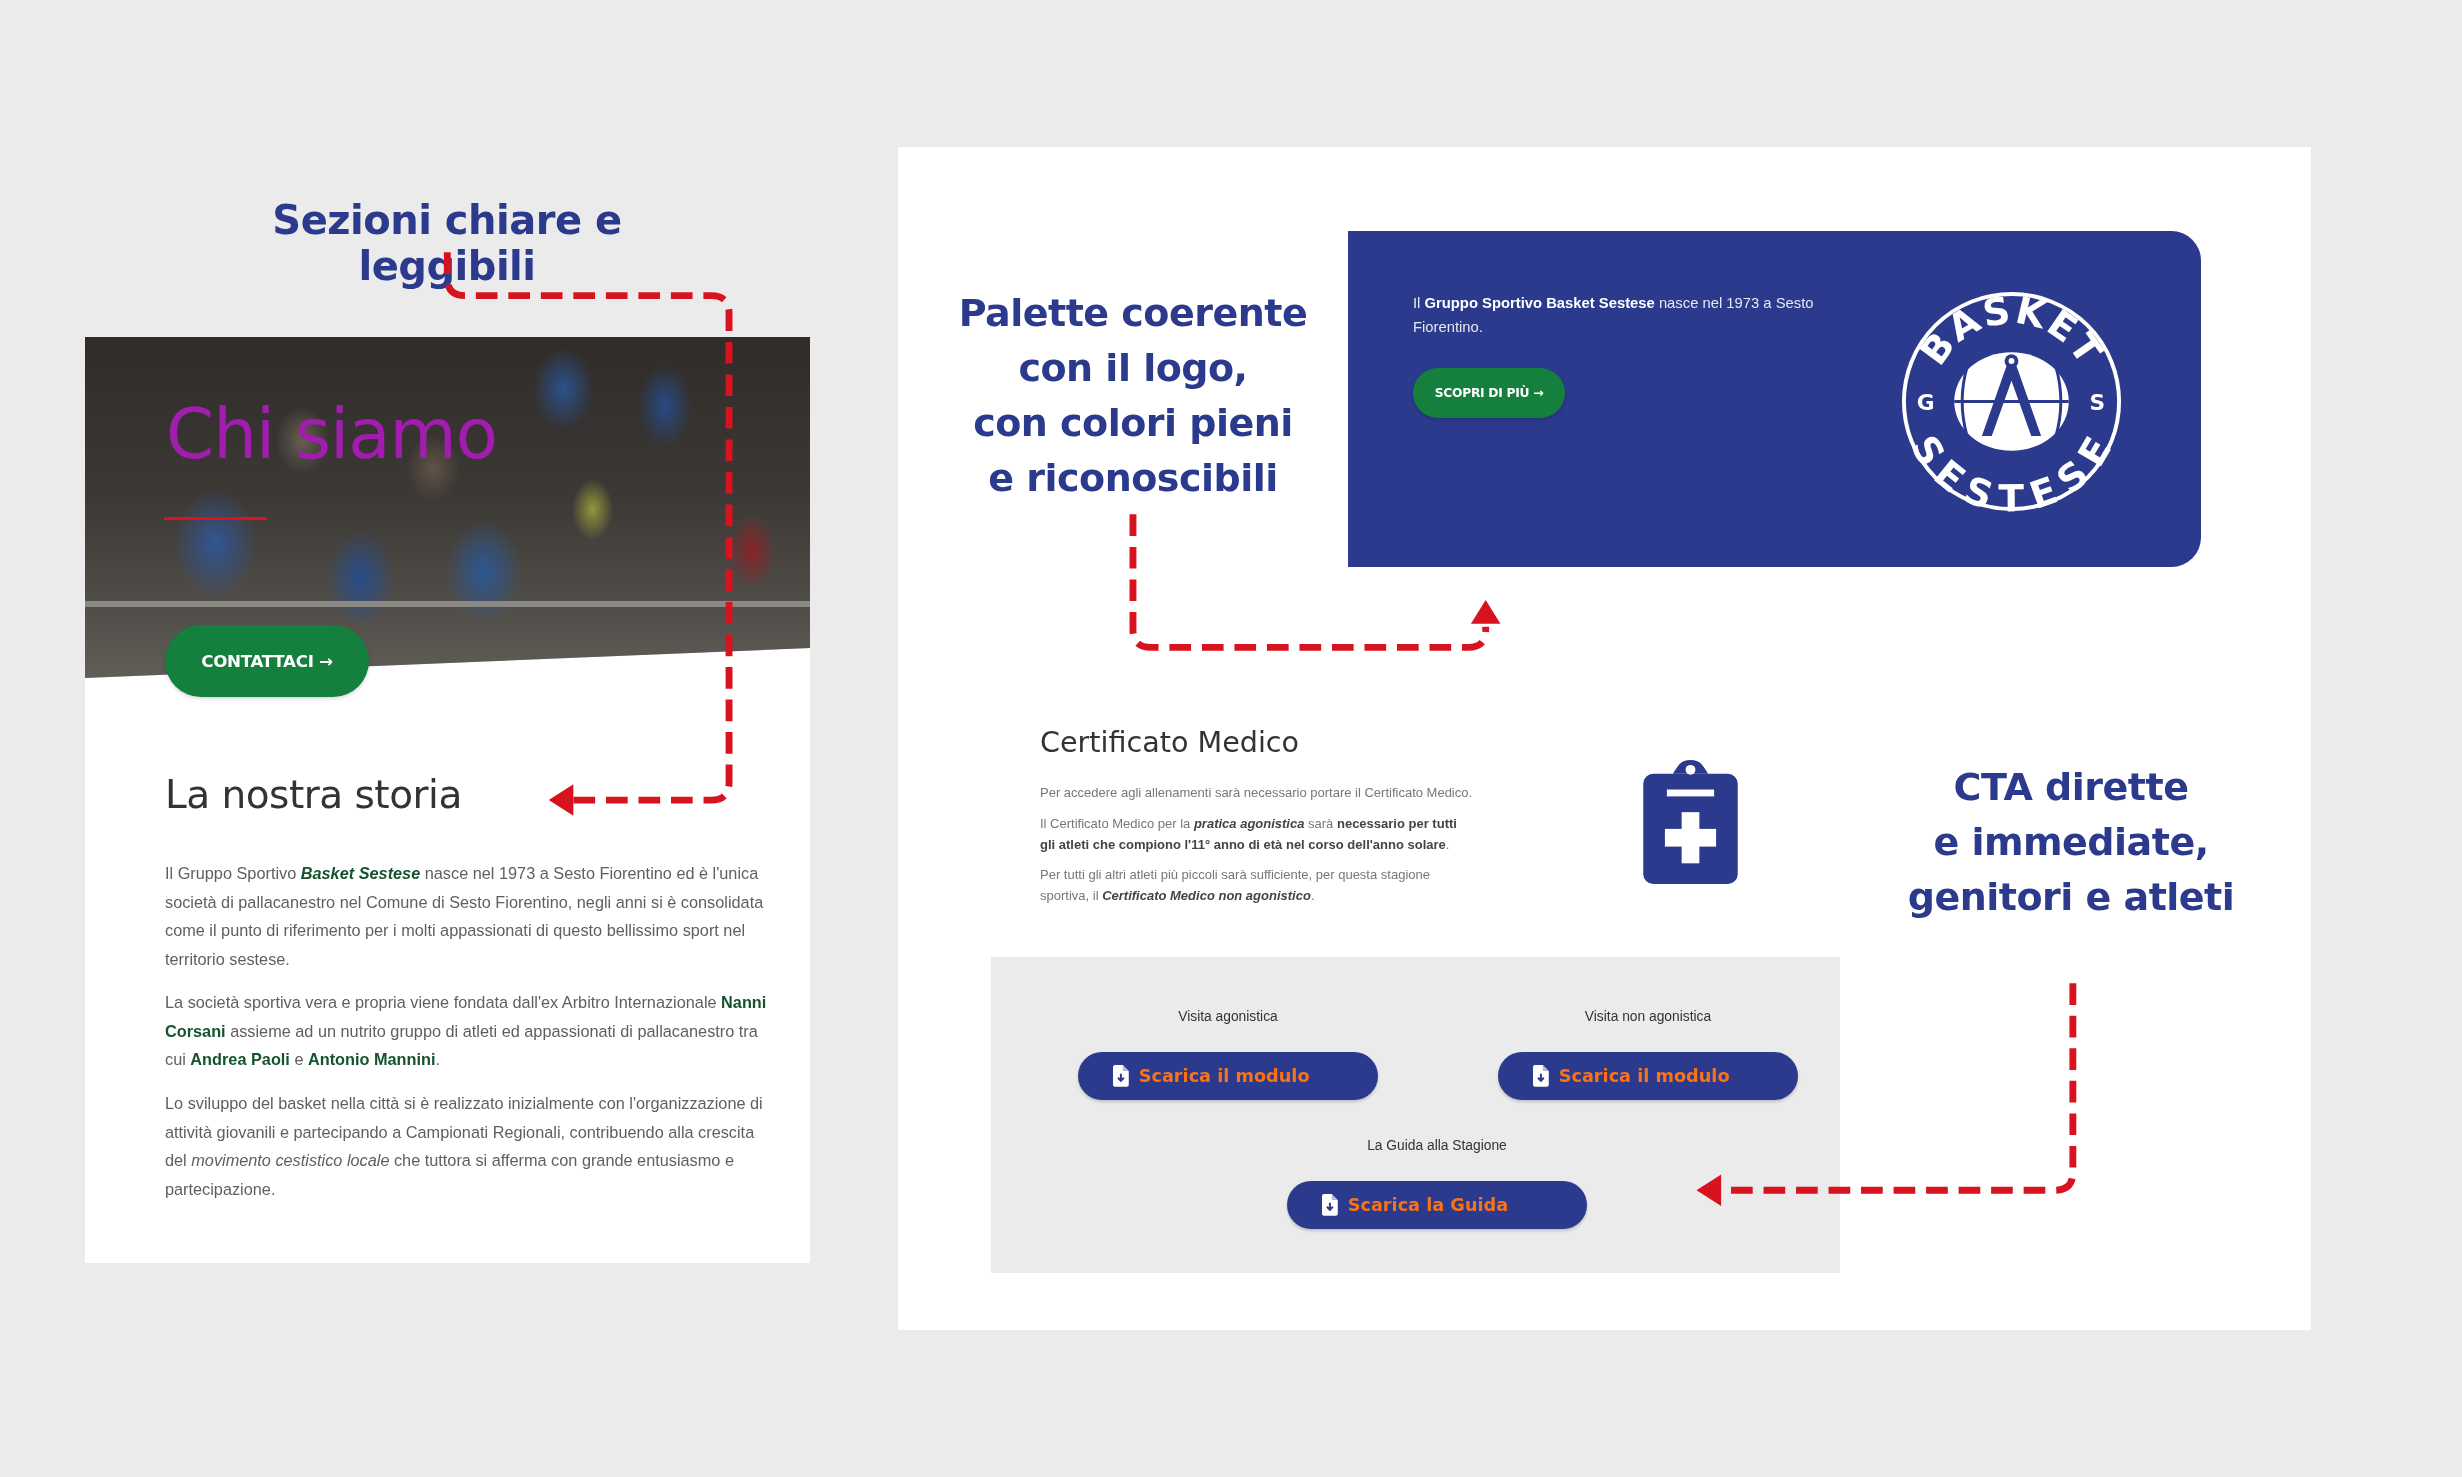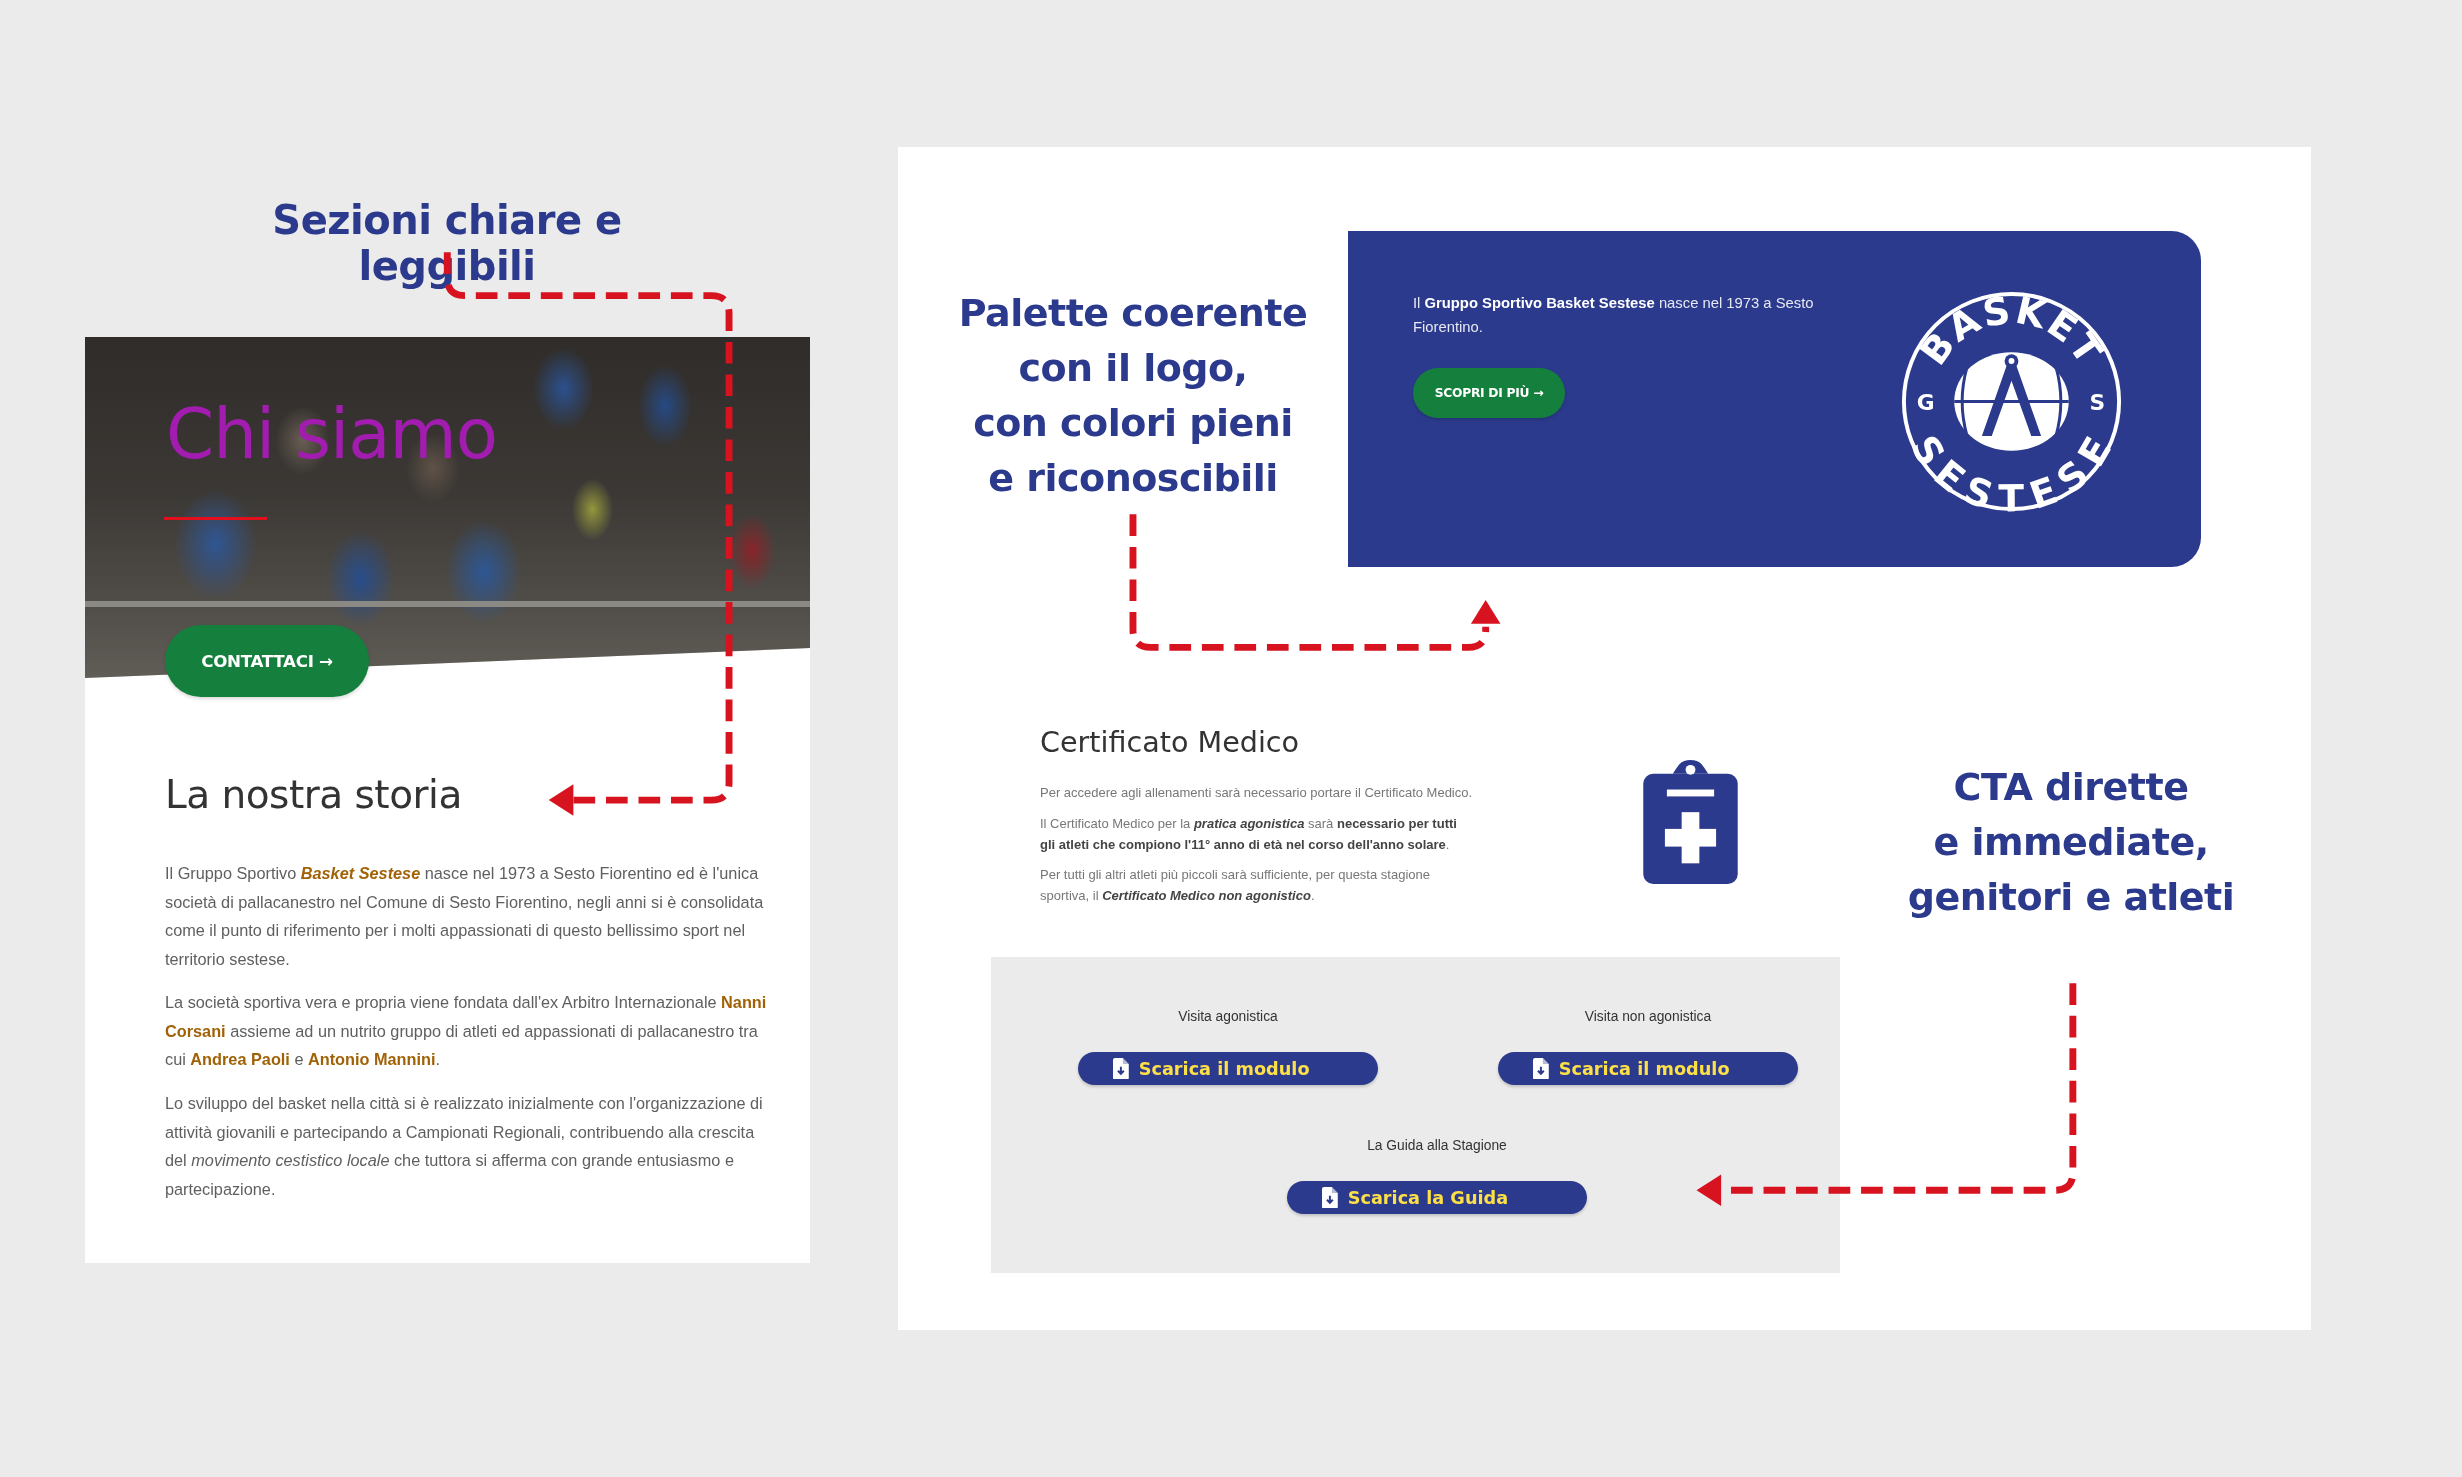--- a/index.html
+++ b/index.html
@@ -20,32 +20,32 @@
       radial-gradient(ellipse 39px 49px at 30% 30%,#8a7a6a 0,transparent 70%),
       radial-gradient(ellipse 39px 49px at 48% 38%,#7d6b5a 0,transparent 70%),
       linear-gradient(180deg,#3a3530 0%,#4a4640 45%,#6a665e 80%,#7f7a70 100%);}
   .hero-rail{position:absolute;left:0;width:725px;height:5.9px;background:#b9b6ae;top:264px;}
   .hero-shade{position:absolute;inset:0;background:rgba(20,20,25,0.28);}
   .hero-title{position:absolute;left:81px;top:57px;color:#a21caf;font-size:69px;font-family:"DejaVu Sans",sans-serif;letter-spacing:-1px;}
   .hero-underline{position:absolute;left:79px;top:180px;width:103px;height:3px;background:#e30f1c;}
   .btn-red{position:absolute;background:#15803d;color:#fff;border-radius:39px;font-family:"DejaVu Sans",sans-serif;font-weight:bold;display:flex;align-items:center;justify-content:center;letter-spacing:-0.3px;box-shadow:0 2px 3.9px rgba(0,0,0,.15);}
   .story-title{position:absolute;left:80px;top:435px;font-family:"DejaVu Sans",sans-serif;font-size:39px;color:#333;letter-spacing:-0.5px;}
   .story-p{position:absolute;left:80px;width:611px;font-size:16.3px;line-height:28.6px;color:#5f5f5f;margin:0;}
-  .story-p b{color:#a16207;}
+  .story-p b{color:#14532d;}
   
   .right-panel{position:absolute;left:898px;top:147px;width:1413px;height:1183px;background:#fff;}
   .blue-card{position:absolute;left:1348px;top:231px;width:853px;height:336px;background:#2b3a8c;border-radius:0 29.6px 29.6px 0;}
   .blue-text{position:absolute;left:65px;top:61px;width:414px;color:#e6e8f2;font-size:14.8px;line-height:23.6px;}
   .blue-text b{color:#fff;}
   .cert-title{position:absolute;left:1040px;top:725px;font-family:"DejaVu Sans",sans-serif;font-size:28.6px;color:#333;}
   .cert-p{position:absolute;left:1040px;width:433px;font-size:13px;line-height:20.7px;color:#777;margin:0;}
   .cert-p b{color:#444;}
   .gray-box{position:absolute;left:991px;top:957px;width:849px;height:316px;background:#ebebeb;}
   .dl-label{position:absolute;font-size:13.8px;color:#333;text-align:center;width:300px;}
-  .btn-blue{position:absolute;width:300px;height:33px;background:#2b3a8c;border-radius:24.6px;color:#fde047;font-family:"DejaVu Sans",sans-serif;font-weight:bold;font-size:17.7px;display:flex;align-items:center;padding-left:35px;box-sizing:border-box;box-shadow:0 2px 3px rgba(0,0,0,.18);}
+  .btn-blue{position:absolute;width:300px;height:48px;background:#2b3a8c;border-radius:24.6px;color:#f97316;font-family:"DejaVu Sans",sans-serif;font-weight:bold;font-size:17.7px;display:flex;align-items:center;padding-left:35px;box-sizing:border-box;box-shadow:0 2px 3px rgba(0,0,0,.18);}
   .btn-blue .ic{margin-right:9.9px;display:inline-flex;}
   svg.overlay{position:absolute;left:0;top:0;pointer-events:none;}
 </style>
 </head>
 <body>
 
 <div class="annot" style="left:193px;top:197px;width:508px;font-size:40px;">Sezioni chiare e leggibili</div>
 
 <div class="left-card">
   <div class="hero">

